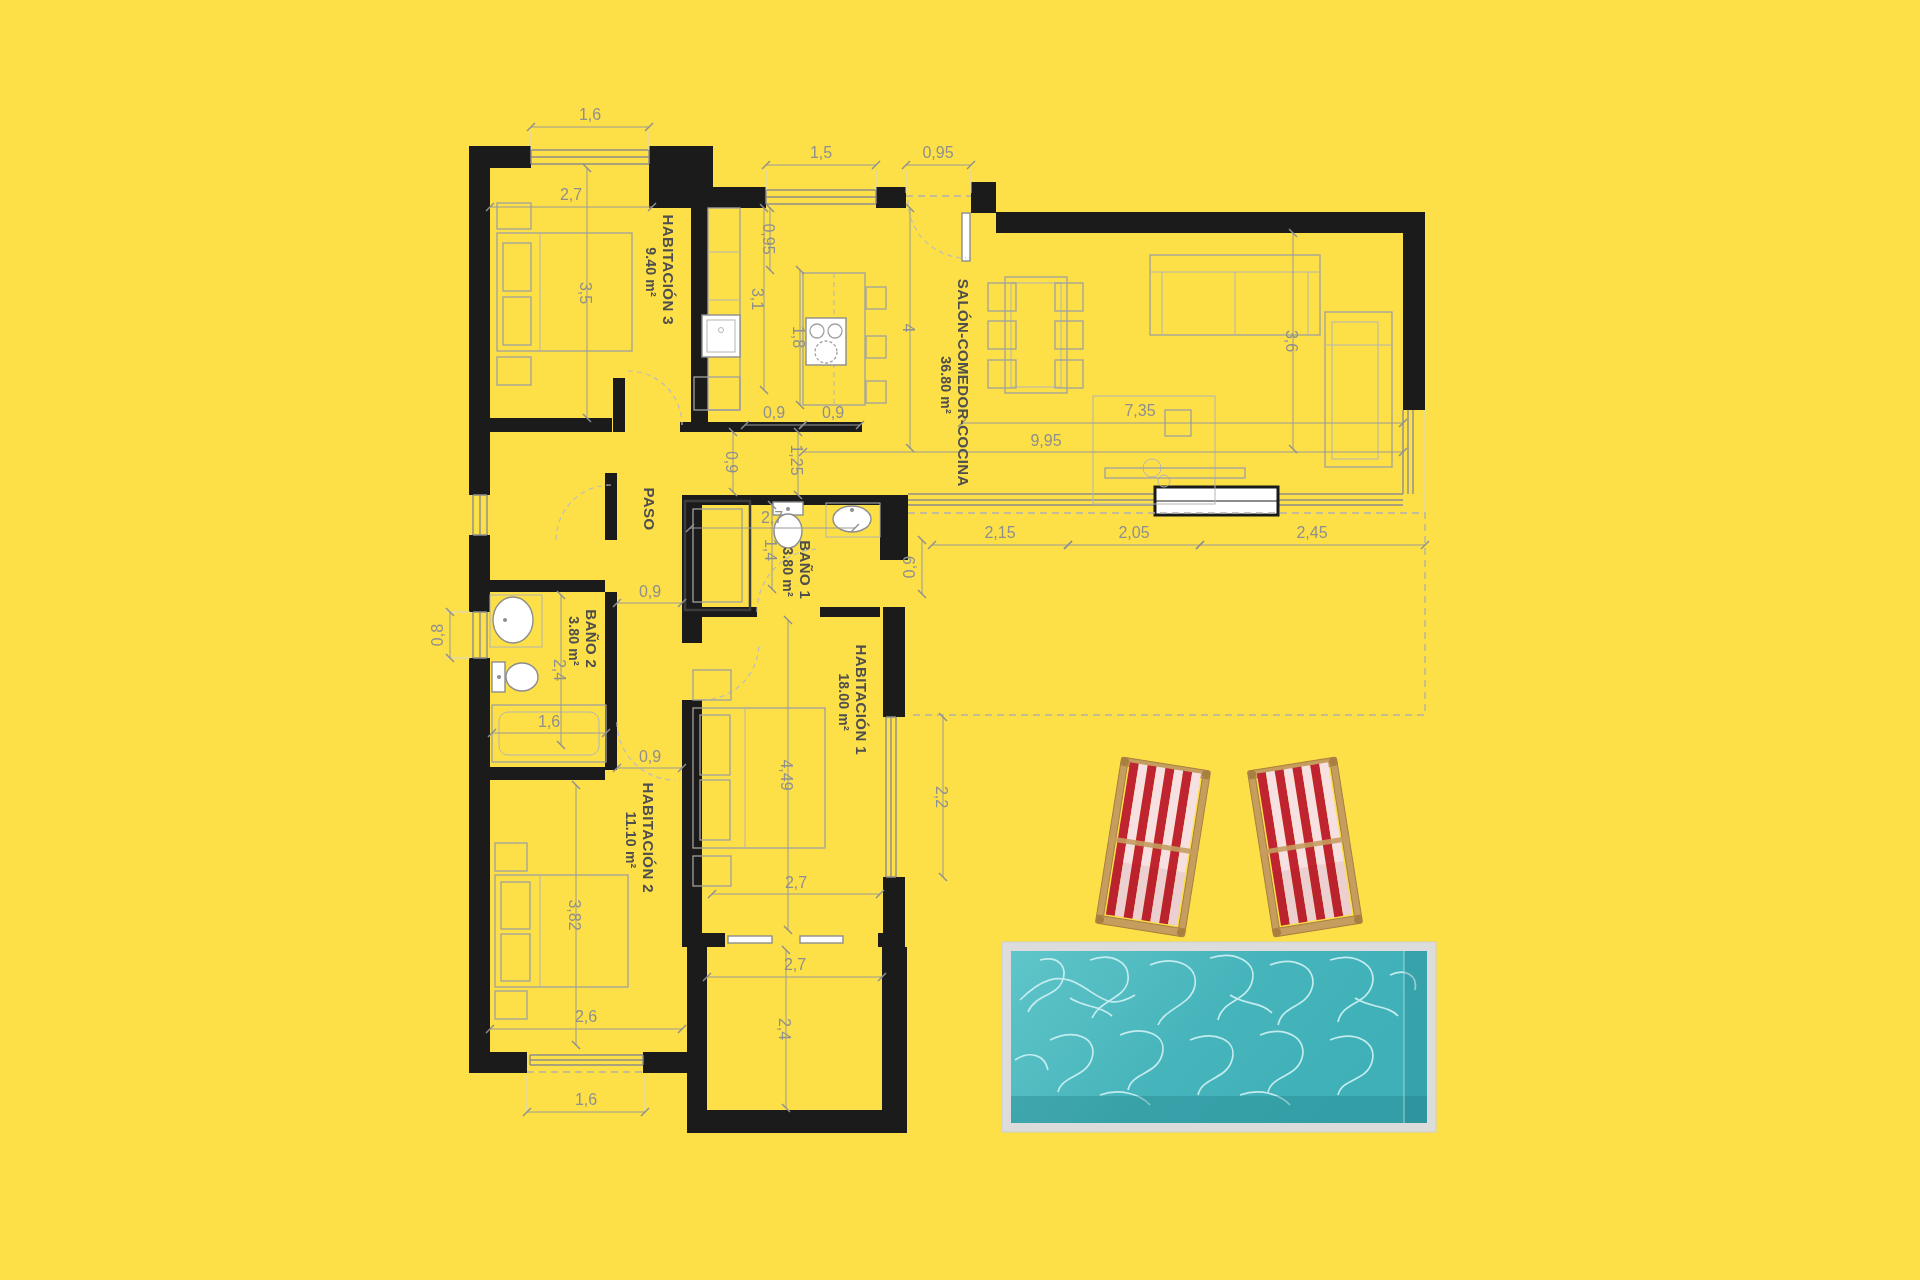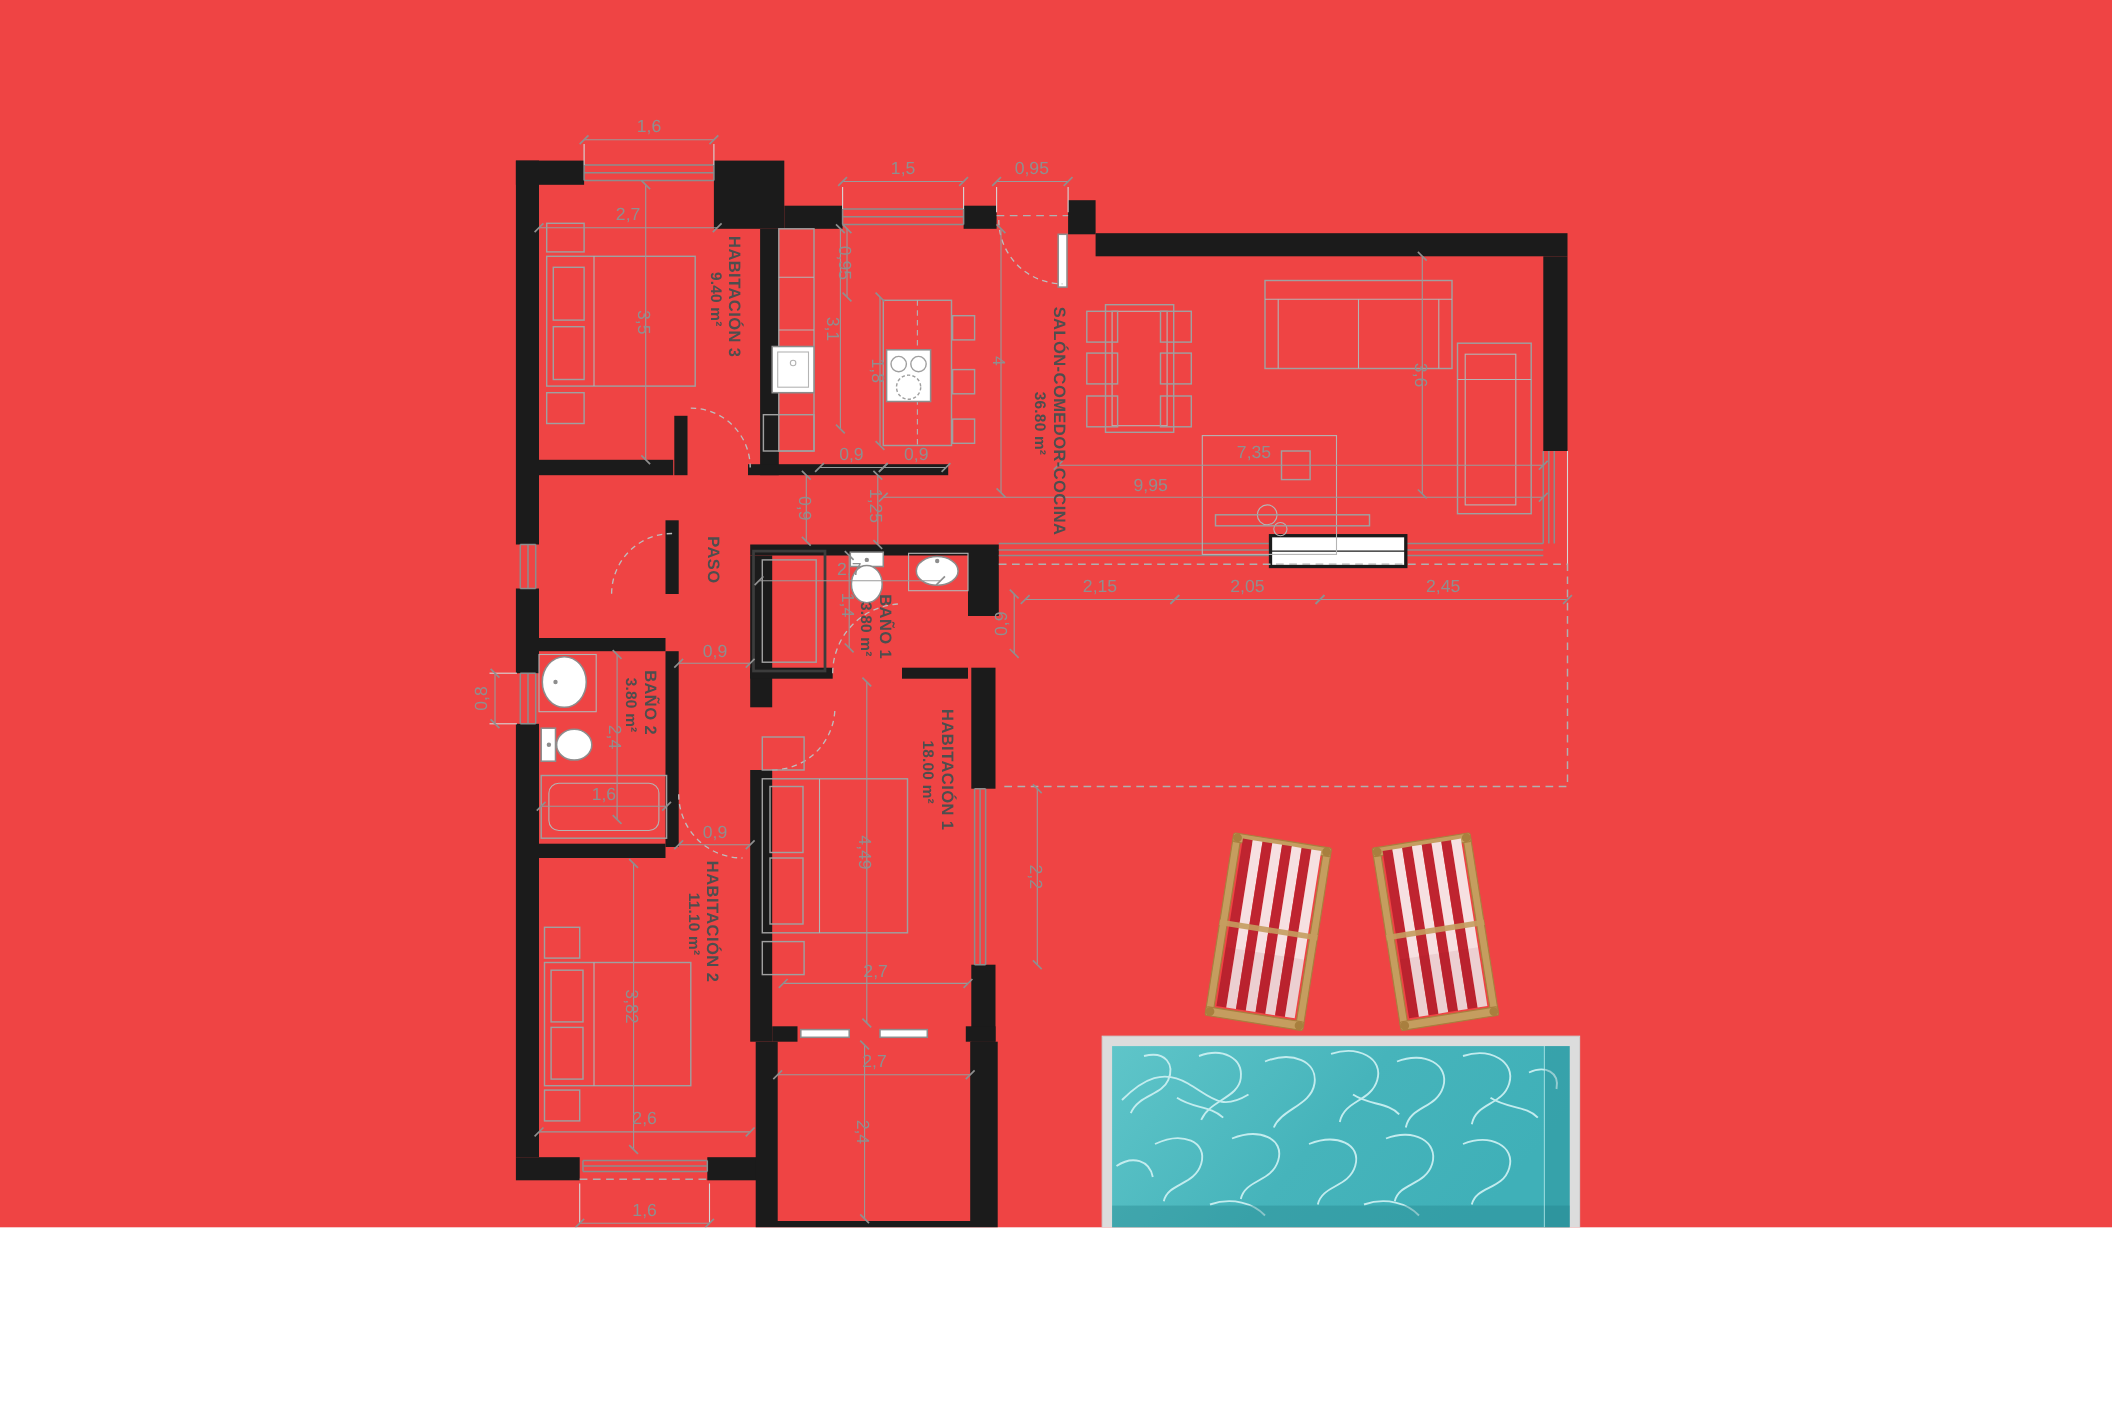--- a/index.html
+++ b/index.html
@@ -1,16 +1,16 @@
 <!DOCTYPE html>
 <html><head>
 <meta charset="utf-8">
 <style>
   html,body{margin:0;padding:0;background:#ffffff;}
-  .page{width:1920px;height:1116px;position:relative;background:#ef4444;overflow:hidden;
+  .page{width:1920px;height:1280px;position:relative;background:#fde047;overflow:hidden;
         font-family:"Liberation Sans", sans-serif;}
   svg{display:block;}
   text{font-family:"Liberation Sans", sans-serif;}
   .dimtxt{font-size:16px;fill:#8f8f8f;}
   .roomtxt{font-size:15px;font-weight:bold;fill:#4e4e4e;letter-spacing:.4px;}
   .areatxt{font-size:14px;font-weight:bold;fill:#4e4e4e;letter-spacing:.2px;}
   .wall{fill:#1b1b1b;stroke:none;}
   .furn{fill:none;stroke:#a0a0a0;stroke-width:1.3;}
   .furnl{fill:none;stroke:#b4b4b4;stroke-width:1;}
   .win{stroke:#8d8d8d;stroke-width:1.4;fill:none;}

